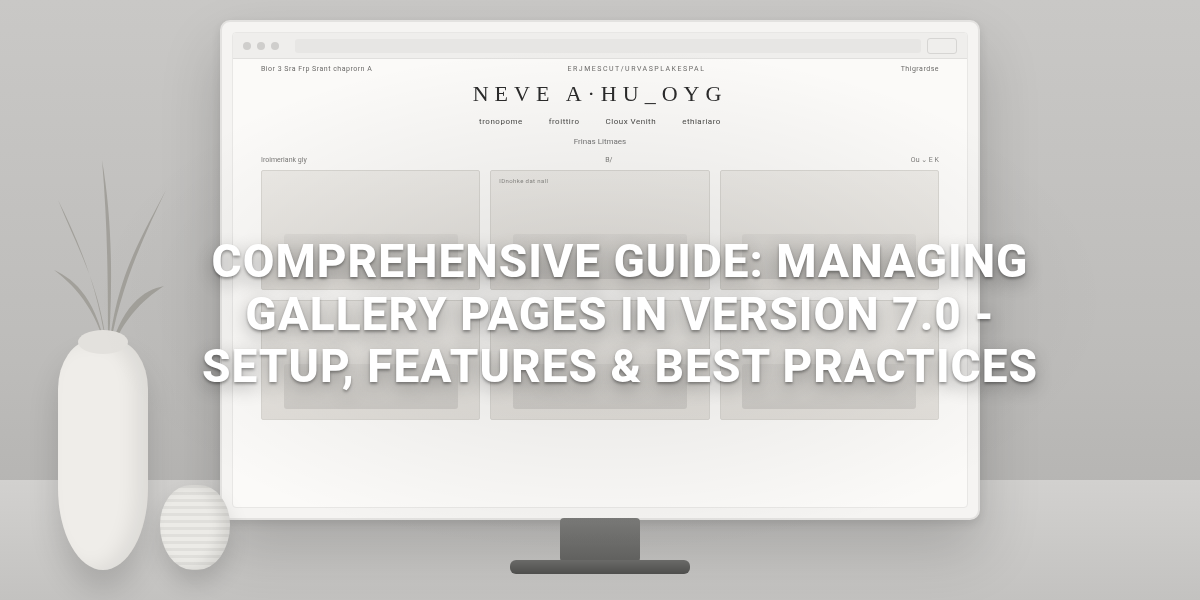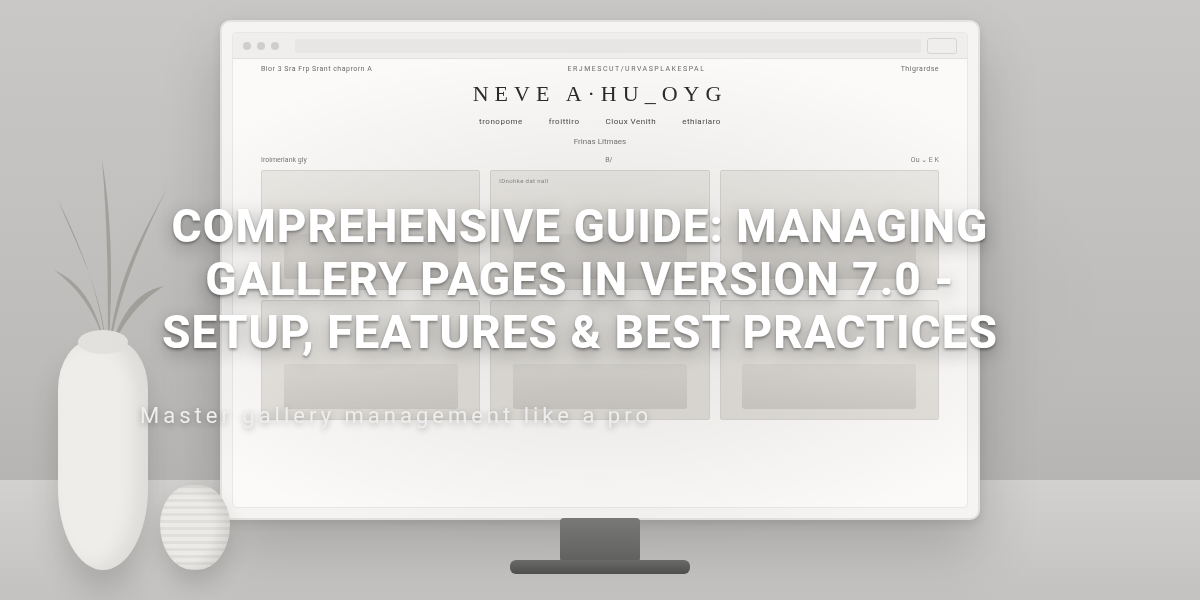--- a/index.html
+++ b/index.html
@@ -136,21 +136,21 @@
     overflow: hidden;
   }
   .vase-small::after{
     content:""; position:absolute; inset:0;
     background: repeating-linear-gradient(180deg, rgba(0,0,0,0.05) 0 3px, transparent 3px 7px);
   }
 
   
   .overlay {
     position: absolute; inset: 0;
-    display: flex; flex-direction: column; align-items: flex-start; justify-content: center;
+    display: flex; flex-direction: column; align-items: flex-end; justify-content: center;
     padding: 0 140px;
     text-align: center;
   }
   .overlay::before {
     content:""; position:absolute; inset:0;
     background: radial-gradient(ellipse at center, rgba(0,0,0,0.10) 0%, rgba(0,0,0,0.0) 60%);
   }
   .headline {
     position: relative;
     color: #ffffff;
@@ -253,16 +253,15 @@
         <path d="M60 220 C 50 160 28 140 6 130 C 30 148 52 175 60 220 Z"></path>
         <path d="M60 220 C 72 165 96 150 116 146 C 94 160 72 182 60 220 Z"></path>
       </g>
     </svg>
     <div class="vase-tall"></div>
     <div class="vase-small"></div>
   </div>
 
   <div class="overlay">
     <h1 class="headline">Comprehensive Guide: Managing Gallery Pages in Version 7.0 - Setup, Features &amp; Best Practices</h1>
-    <div class="subtitle">Master gallery management like a pro</div>
   </div>
 
 </div>
 
 </body></html>

